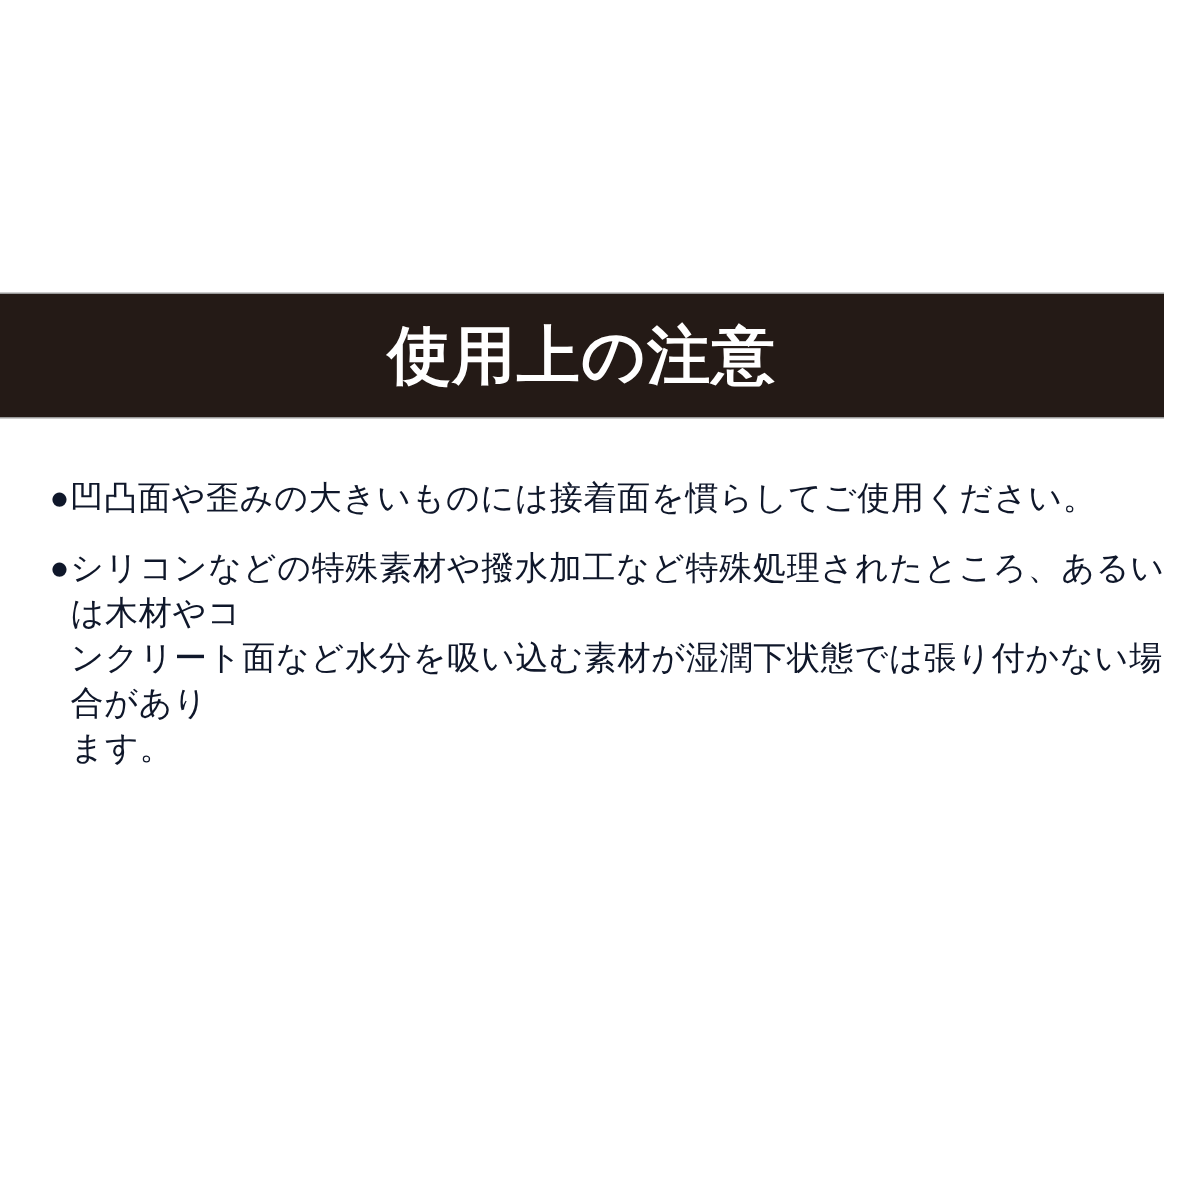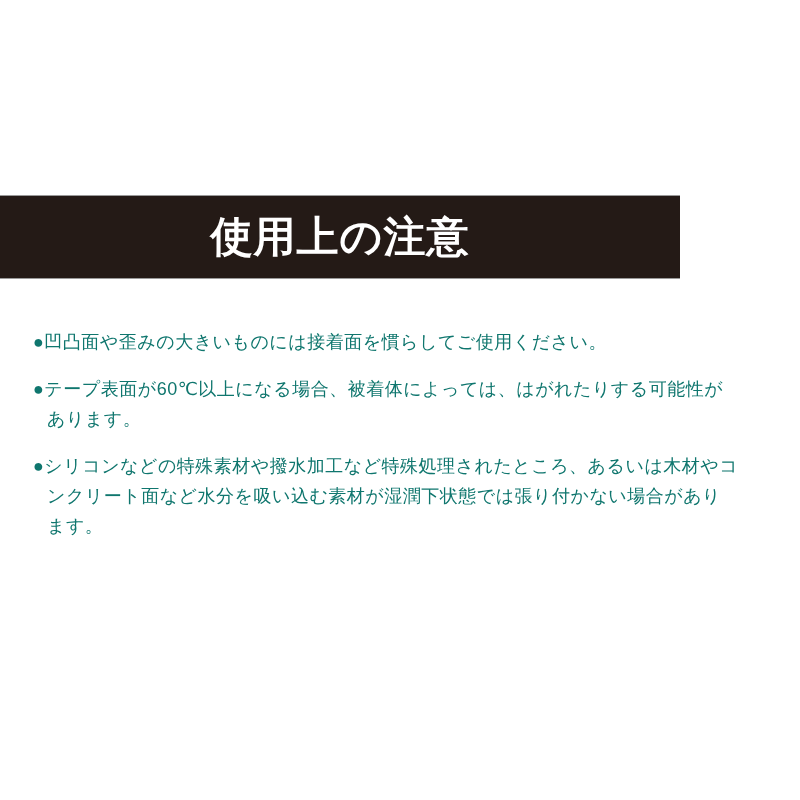--- a/index.html
+++ b/index.html
@@ -12,21 +12,21 @@
     width: 800px;
     height: 800px;
     background: #ffffff;
     overflow: hidden;
     font-family: "Liberation Sans", "DejaVu Sans", sans-serif;
   }
   .banner {
     position: absolute;
     top: 196px;
     left: 0;
-    width: 680px;
+    width: 776px;
     height: 82px;
     background: #241a16;
     display: flex;
     align-items: center;
     justify-content: center;
     box-shadow: 0 1px 0 #9a9a9a, 0 -1px 0 #9a9a9a;
   }
   .banner-title {
     color: #ffffff;
     font-size: 42px;
@@ -34,41 +34,39 @@
     letter-spacing: 1px;
     line-height: 1;
   }
   .notices {
     position: absolute;
     top: 317px;
     left: 33px;
     right: 20px;
   }
   .notice-item {
-    margin: 10px 0 17px 0;
+    margin: 0 0 17px 0;
     padding-left: 14px;
     text-indent: -14px;
-    font-size: 18px;
+    font-size: 22px;
     line-height: 30px;
-    color: #0f766e;
+    color: #0f172a;
     white-space: pre-line;
     letter-spacing: 0.5px;
   }
 </style>
 </head>
 <body>
 
 <div class="page">
 
   <div class="banner">
     <span class="banner-title">使用上の注意</span>
   </div>
 
   <div class="notices">
     <p class="notice-item">●凹凸面や歪みの大きいものには接着面を慣らしてご使用ください。</p>
-    <p class="notice-item">●テープ表面が60℃以上になる場合、被着体によっては、はがれたりする可能性が
-あります。</p>
     <p class="notice-item">●シリコンなどの特殊素材や撥水加工など特殊処理されたところ、あるいは木材やコ
 ンクリート面など水分を吸い込む素材が湿潤下状態では張り付かない場合があり
 ます。</p>
   </div>
 
 </div>
 
 </body></html>

